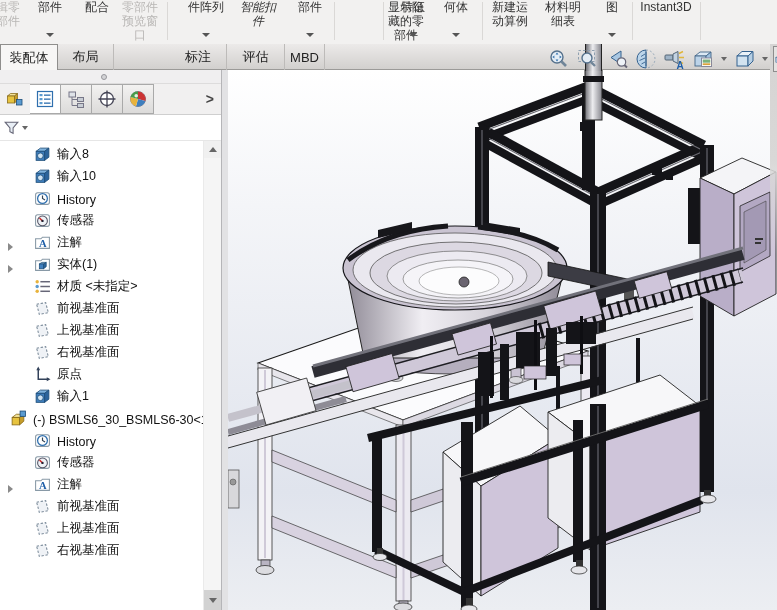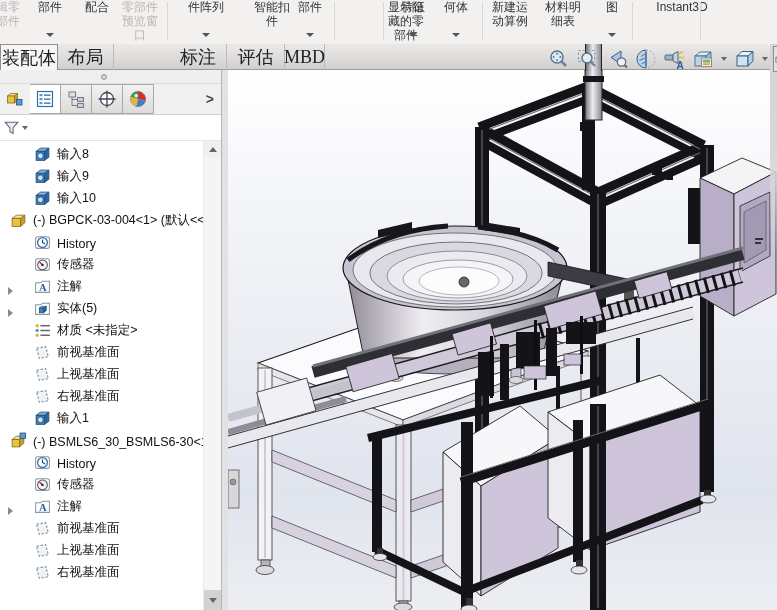--- a/index.html
+++ b/index.html
@@ -15,21 +15,21 @@
     text-align:center;font-size:12px;line-height:14px;color:#333;white-space:nowrap;}
   .rbtn.disabled{color:#b9b7b5;}
   .rcaret{position:absolute;bottom:7px;left:50%;margin-left:-4px;width:0;height:0;
     border-left:4px solid transparent;border-right:4px solid transparent;border-top:4px solid #555;}
   .rdiv{position:absolute;top:2px;height:38px;width:1px;background:#dad8d6;}
   
   .ctabs{position:absolute;left:0;top:44px;width:777px;height:26px;
     background:linear-gradient(#eceae9,#d2d0ce);border-bottom:1px solid #9b9a98;
     display:flex;box-sizing:border-box;z-index:2;}
   .ctab{height:26px;display:flex;align-items:center;justify-content:center;
-    font-size:18px;color:#222;border-right:1px solid #bdbbb9;box-sizing:border-box;cursor:default;}
+    font-size:13px;color:#222;border-right:1px solid #bdbbb9;box-sizing:border-box;cursor:default;}
   .ctab.active{background:#f7f6f5;border:1px solid #8f8e8c;border-bottom:none;font-weight:normal;}
   
   .panel{position:absolute;left:0;top:70px;width:222px;height:540px;background:#fff;
     border-right:1px solid #b5b5b8;box-sizing:border-box;z-index:3;}
   .grip{height:13px;background:#f0eff0;border-bottom:1px solid #dddcdc;position:relative;}
   .grip .dot{position:absolute;left:101px;top:4px;width:6px;height:6px;border-radius:50%;
     background:#d3d3d6;border:1px solid #97979c;box-sizing:border-box;}
   .ptabs{height:30px;background:#f1f0f0;display:flex;align-items:stretch;border-bottom:1px solid #cfcfcf;}
   .ptab{width:31px;display:flex;align-items:center;justify-content:center;
     border:1px solid #a9a9a9;border-left:none;background:linear-gradient(#f3f2f1,#dcdbda);box-sizing:border-box;}
@@ -240,21 +240,21 @@
         <div>预览窗</div>
         <div>口</div>
       </div>
     </div>
     <div class="rbtn" style="left: 206px;">
       <div>
         <div>件阵列</div>
       </div>
       <span class="rcaret"></span>
     </div>
-    <div class="rbtn" style="left: 272px;">
+    <div class="rbtn" style="left: 258px; font-style: italic;">
       <div>
         <div>智能扣</div>
         <div>件</div>
       </div>
     </div>
     <div class="rbtn" style="left: 310px;">
       <div>
         <div>部件</div>
       </div>
       <span class="rcaret"></span>
@@ -289,41 +289,41 @@
         <div>材料明</div>
         <div>细表</div>
       </div>
     </div>
     <div class="rbtn" style="left: 612px;">
       <div>
         <div>图</div>
       </div>
       <span class="rcaret"></span>
     </div>
-    <div class="rbtn" style="left: 682px;">
+    <div class="rbtn" style="left: 666px;">
       <div>
         <div>Instant3D</div>
       </div>
     </div>
     <div class="rdiv" style="left: 167px;"></div>
     <div class="rdiv" style="left: 334px;"></div>
     <div class="rdiv" style="left: 383px;"></div>
     <div class="rdiv" style="left: 482px;"></div>
     <div class="rdiv" style="left: 632px;"></div>
     <div class="rdiv" style="left: 700px;"></div>
     <div class="rdiv" style="left: 756px;"></div>
   </div>
 
 <div class="ctabs" id="ctabs">
     <div class="ctab active" style="width: 58px;">装配体</div>
     <div class="ctab" style="width: 56px;">布局</div>
     <div class="ctab" style="width: 56px; margin-top: 29px;">草图</div>
     <div class="ctab" style="width: 57px;">标注</div>
     <div class="ctab" style="width: 58px;">评估</div>
-    <div class="ctab" style="width: 40px; font-family: Liberation Serif, serif;">MBD</div>
+    <div class="ctab" style="width: 40px;">MBD</div>
   </div>
 
 <div class="hud" id="hud">
     <div class="hudbtn">
       <svg width="24" height="24">
         <use href="#sym-zoom-to-fit-icon"></use>
       </svg>
     </div>
     <div class="hudbtn">
       <svg width="24" height="24">
@@ -409,35 +409,23 @@
       <div class="trow">
         <svg class="ticon" style="margin-left: 34px;">
           <use href="#sym-imported-feature"></use>
         </svg>
         <span class="tlabel">输入8</span>
       </div>
       <div class="trow">
         <svg class="ticon" style="margin-left: 34px;">
           <use href="#sym-imported-feature"></use>
         </svg>
-        <span class="tlabel">输入9</span>
-      </div>
-      <div class="trow">
-        <svg class="ticon" style="margin-left: 34px;">
-          <use href="#sym-imported-feature"></use>
-        </svg>
         <span class="tlabel">输入10</span>
       </div>
       <div class="trow">
-        <svg class="ticon" style="margin-left: 10px;">
-          <use href="#sym-part-yellow"></use>
-        </svg>
-        <span class="tlabel">(-) BGPCK-03-004&lt;1&gt; (默认&lt;&lt;</span>
-      </div>
-      <div class="trow">
         <svg class="ticon" style="margin-left: 34px;">
           <use href="#sym-history"></use>
         </svg>
         <span class="tlabel">History</span>
       </div>
       <div class="trow">
         <svg class="ticon" style="margin-left: 34px;">
           <use href="#sym-sensors"></use>
         </svg>
         <span class="tlabel">传感器</span>
@@ -447,21 +435,21 @@
         <svg class="ticon" style="margin-left: 34px;">
           <use href="#sym-annotations"></use>
         </svg>
         <span class="tlabel">注解</span>
       </div>
       <div class="trow">
         <span class="texp"></span>
         <svg class="ticon" style="margin-left: 34px;">
           <use href="#sym-solidbodies"></use>
         </svg>
-        <span class="tlabel">实体(5)</span>
+        <span class="tlabel">实体(1)</span>
       </div>
       <div class="trow">
         <svg class="ticon" style="margin-left: 34px;">
           <use href="#sym-material"></use>
         </svg>
         <span class="tlabel">材质 &lt;未指定&gt;</span>
       </div>
       <div class="trow">
         <svg class="ticon" style="margin-left: 34px;">
           <use href="#sym-plane"></use>
@@ -472,20 +460,26 @@
         <svg class="ticon" style="margin-left: 34px;">
           <use href="#sym-plane"></use>
         </svg>
         <span class="tlabel">上视基准面</span>
       </div>
       <div class="trow">
         <svg class="ticon" style="margin-left: 34px;">
           <use href="#sym-plane"></use>
         </svg>
         <span class="tlabel">右视基准面</span>
+      </div>
+      <div class="trow">
+        <svg class="ticon" style="margin-left: 34px;">
+          <use href="#sym-origin"></use>
+        </svg>
+        <span class="tlabel">原点</span>
       </div>
       <div class="trow">
         <svg class="ticon" style="margin-left: 34px;">
           <use href="#sym-imported-feature"></use>
         </svg>
         <span class="tlabel">输入1</span>
       </div>
       <div class="trow">
         <svg class="ticon" style="margin-left: 10px;">
           <use href="#sym-part-blue"></use>

